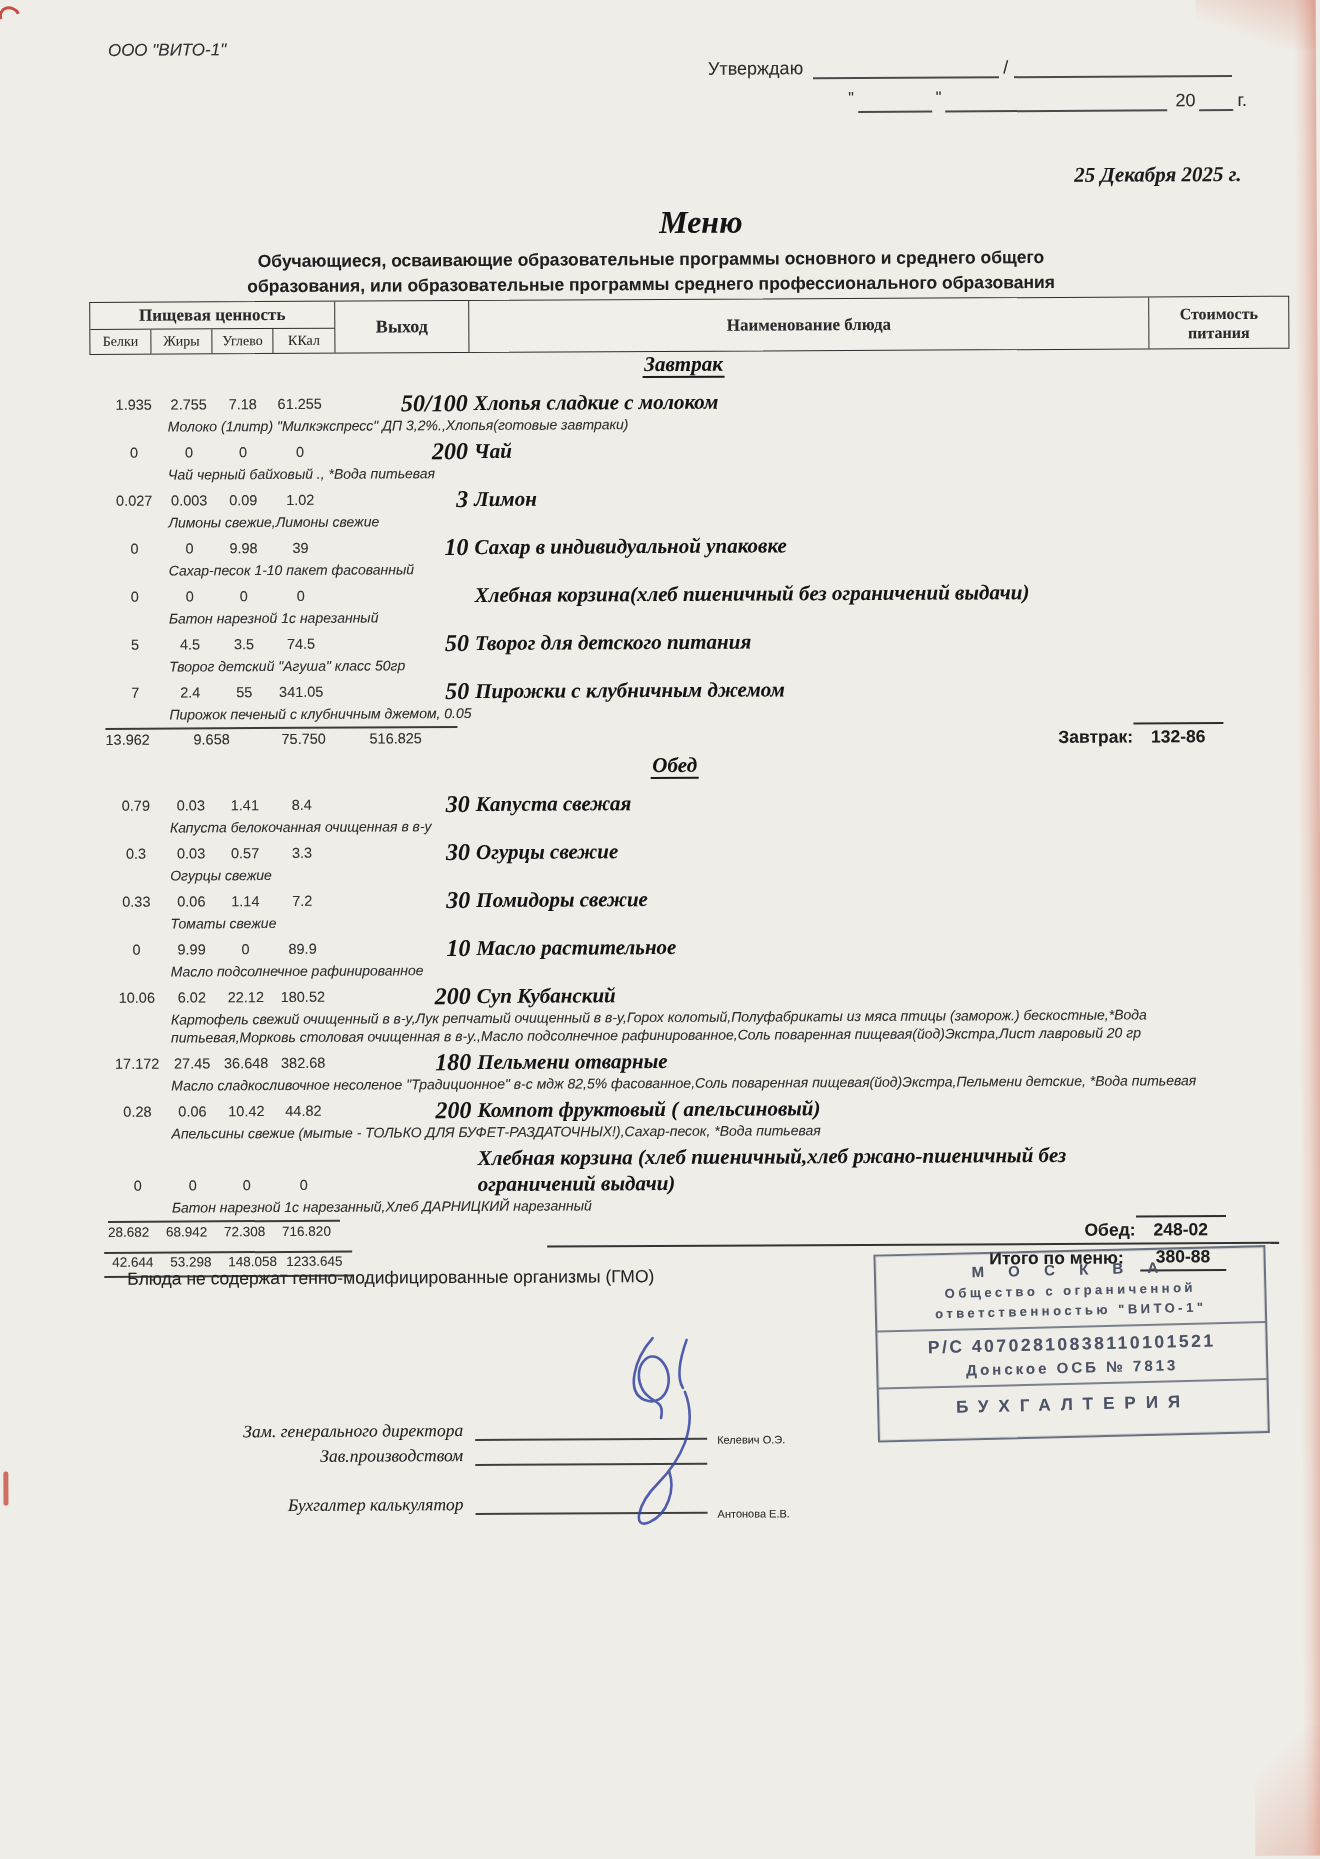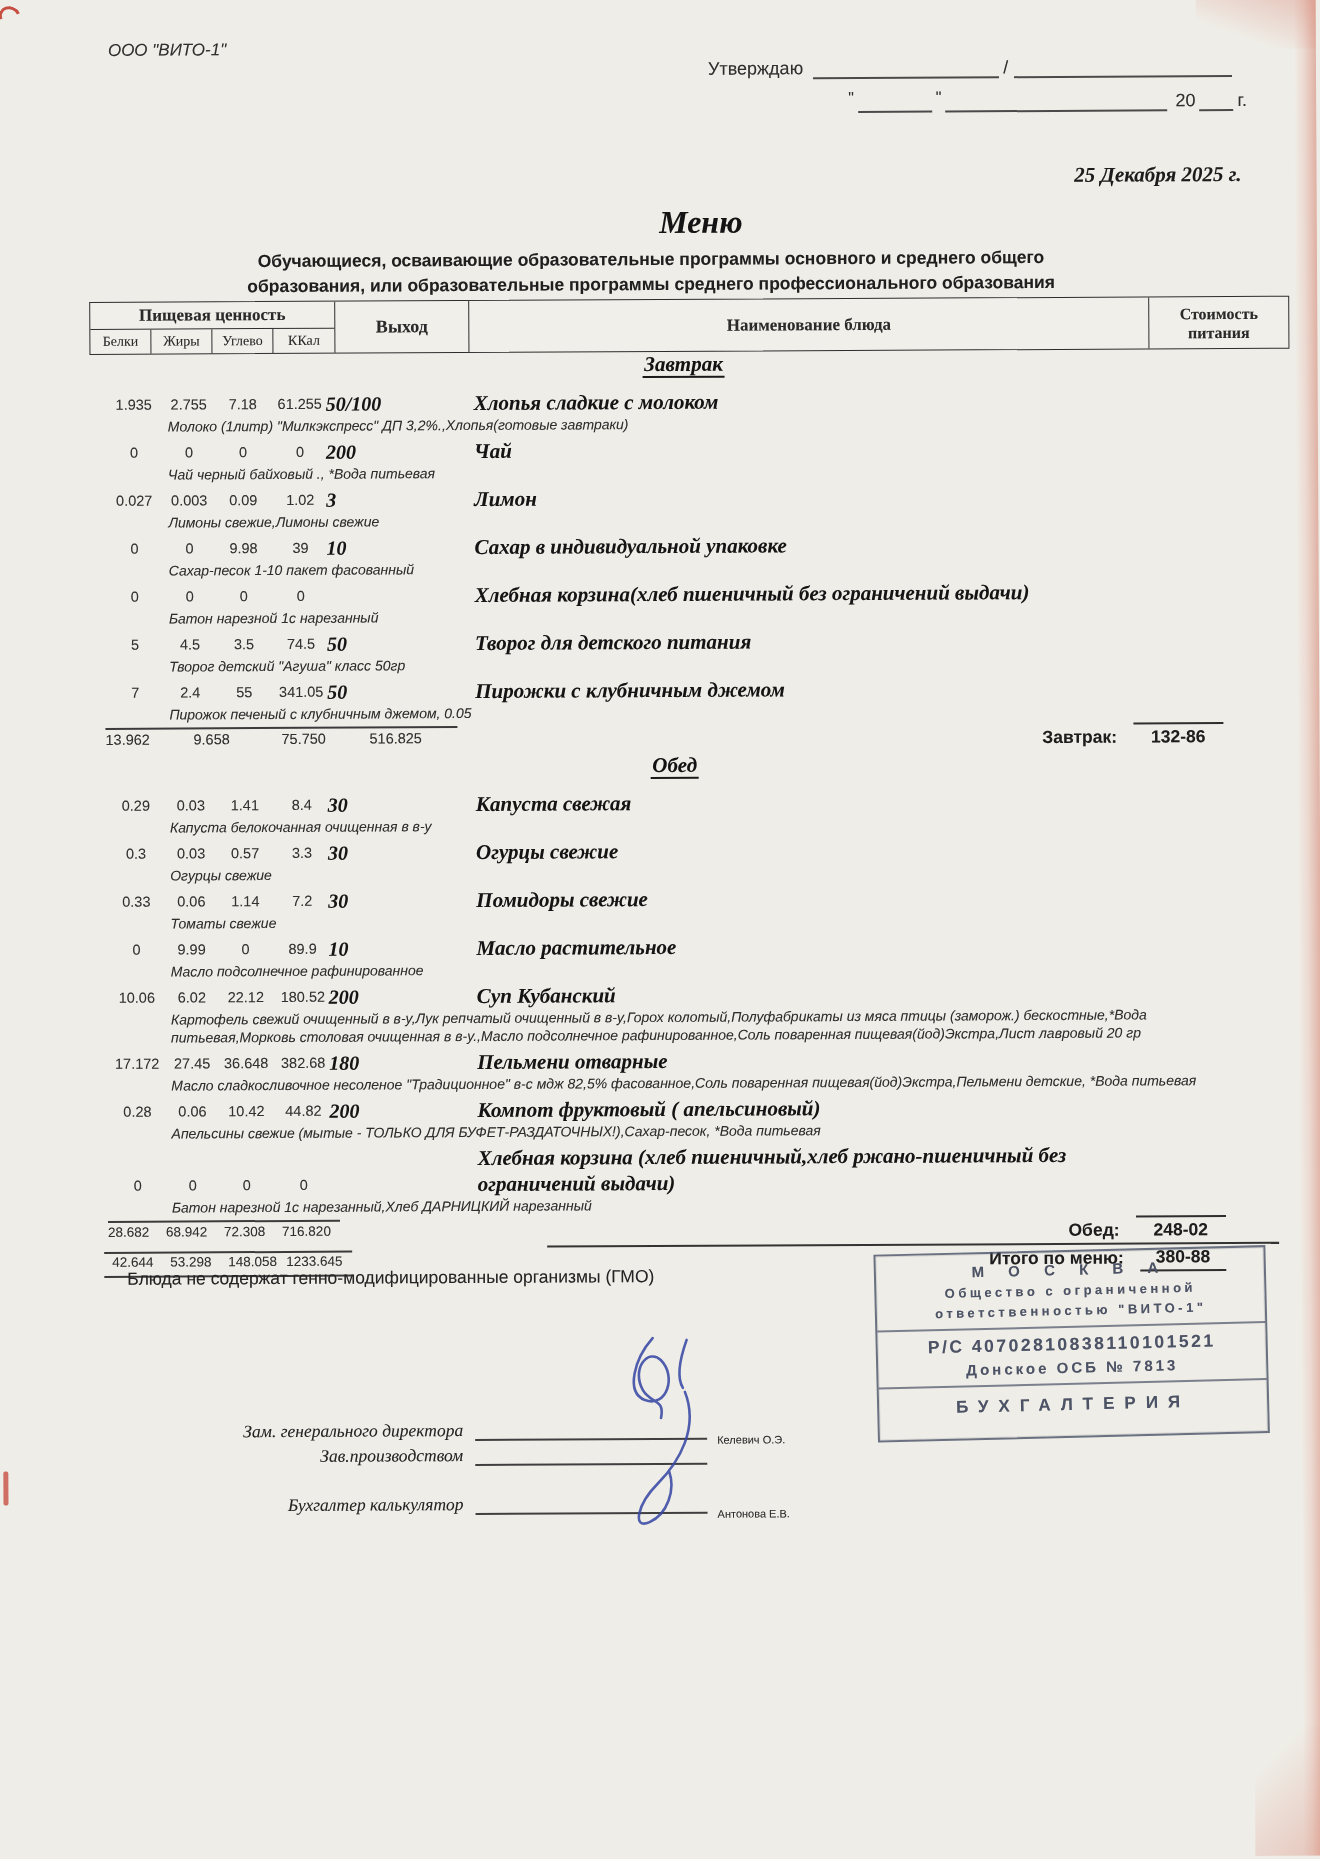--- a/index.html
+++ b/index.html
@@ -54,29 +54,29 @@
   .sec-b{top:352px;} .sec-l{top:753px;}
   .sec-head{text-align:center;margin-bottom:12px;}
   .sec-b .sec-head{padding-left:52px;} .sec-l .sec-head{padding-left:30px;}
   .sec-head span{font-family:"Liberation Serif",serif;font-style:italic;font-weight:bold;font-size:21px;
     border-bottom:2.4px solid #1a1a1a;padding:0 2px;color:#121212;}
   .pair{margin-bottom:4px;}
   .mrow{display:flex;align-items:flex-start;padding-left:104px;line-height:26px;}
   .mrow.bottom{align-items:flex-end;}
   .n{width:64px;text-align:center;font-size:14.5px;color:#323232;}
   .n2{width:46px;} .n3{width:62px;} .n4{width:52px;}
-  .v{width:142px;text-align:left;font-family:"Liberation Serif",serif;font-style:italic;font-weight:bold;font-size:20px;color:#151515;}
+  .v{width:142px;text-align:right;font-family:"Liberation Serif",serif;font-style:italic;font-weight:bold;font-size:24px;color:#151515;}
   .d{margin-left:6px;max-width:670px;font-family:"Liberation Serif",serif;font-style:italic;font-weight:bold;font-size:21px;color:#141414;}
   .ingr{margin-left:170px;max-width:1090px;font-style:italic;font-size:14px;line-height:18px;color:#2d2d2d;}
   
   .trow{display:flex;align-items:flex-start;width:1290px;}
   .totals-nums{display:flex;margin-left:106px;border-top:2.2px solid #3b3b3b;padding-top:2px;height:20px;}
   .tn{width:88px;font-size:14.5px;color:#2f2f2f;}
   .tn-s{width:58px;font-size:13.5px;}
-  .sub{margin-left:auto;display:flex;align-items:flex-start;gap:16px;margin-right:66px;}
+  .sub{margin-left:auto;display:flex;align-items:flex-start;margin-right:66px;}
   .sub-label{font-weight:bold;font-size:17.5px;color:#1d1d1d;padding-top:4px;}
   .sub-val{font-weight:bold;font-size:17.5px;color:#1d1d1d;border-top:2.6px solid #2e2e2e;padding:2px 18px 0;}
   .hline{height:0;border-top:2px solid #333;margin:2px 0 2px 545px;width:732px;}
   .grand-nums{display:flex;margin-left:102px;border-top:2.6px solid #3a3a3a;border-bottom:2.6px solid #3a3a3a;
     padding:1px 8px 2px;height:19px;}
   .itogo{margin-left:auto;display:flex;align-items:flex-start;gap:16px;margin-right:66px;}
   .itogo-label{font-weight:bold;font-size:17.5px;color:#1d1d1d;padding-top:1px;margin-left:29px;}
   .itogo-val{font-weight:bold;font-size:17.5px;color:#1d1d1d;border-bottom:2.2px solid #2e2e2e;padding:0 16px 2px;}
   
   .gmo{position:absolute;left:125px;top:1266px;font-size:17.5px;color:#242424;}
@@ -240,21 +240,21 @@
         <span class="sub-val">132-86</span>
       </div>
     </div>
   </div>
 
   <div class="sec sec-l">
     <div class="sec-head"><span>Обед</span></div>
 
     <div class="pair">
       <div class="mrow">
-          <span class="n">0.29</span>
+          <span class="n">0.79</span>
           <span class="n n2">0.03</span>
           <span class="n n3">1.41</span>
           <span class="n n4">8.4</span>
           <span class="v">30</span>
           <span class="d">Капуста свежая</span>
         </div>
       <div class="ingr">Капуста белокочанная очищенная в в-у</div>
     </div>
     <div class="pair">
       <div class="mrow">

